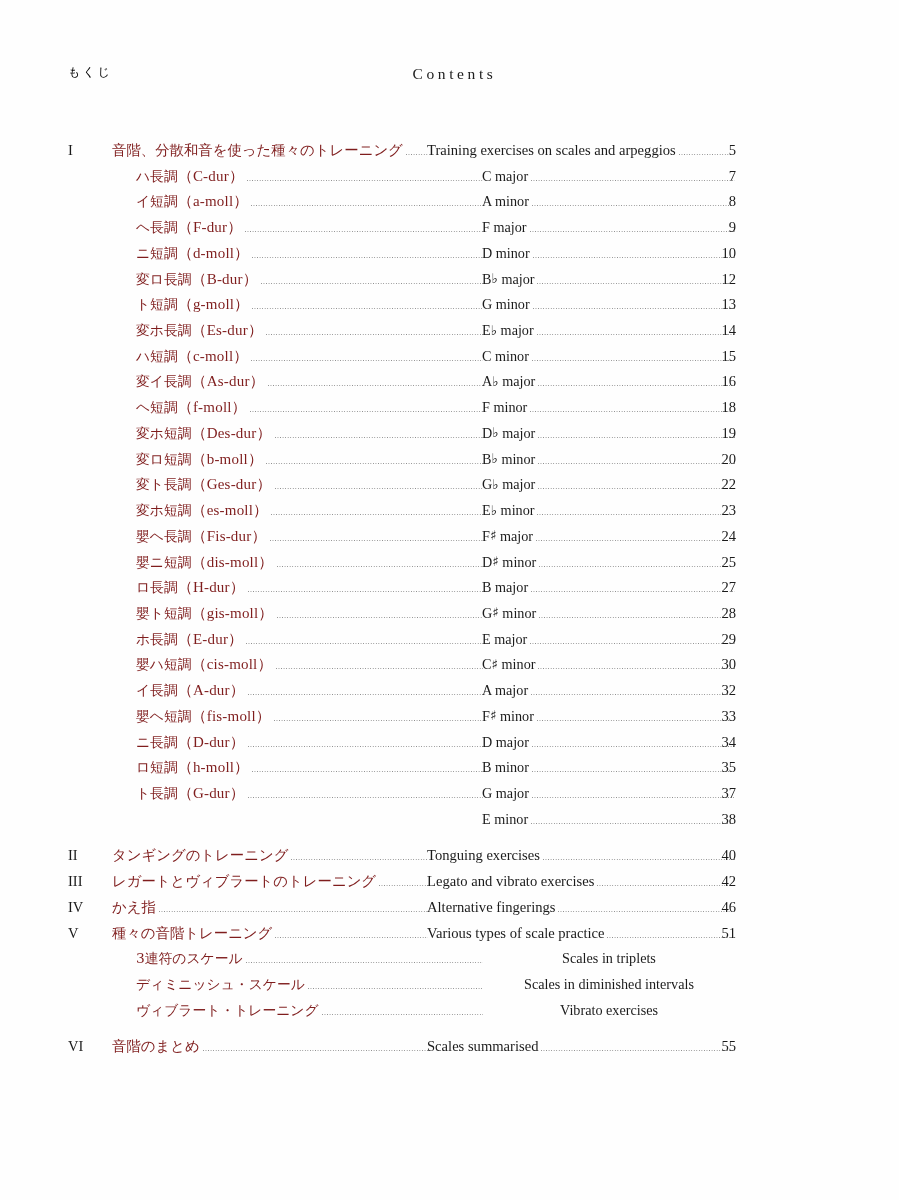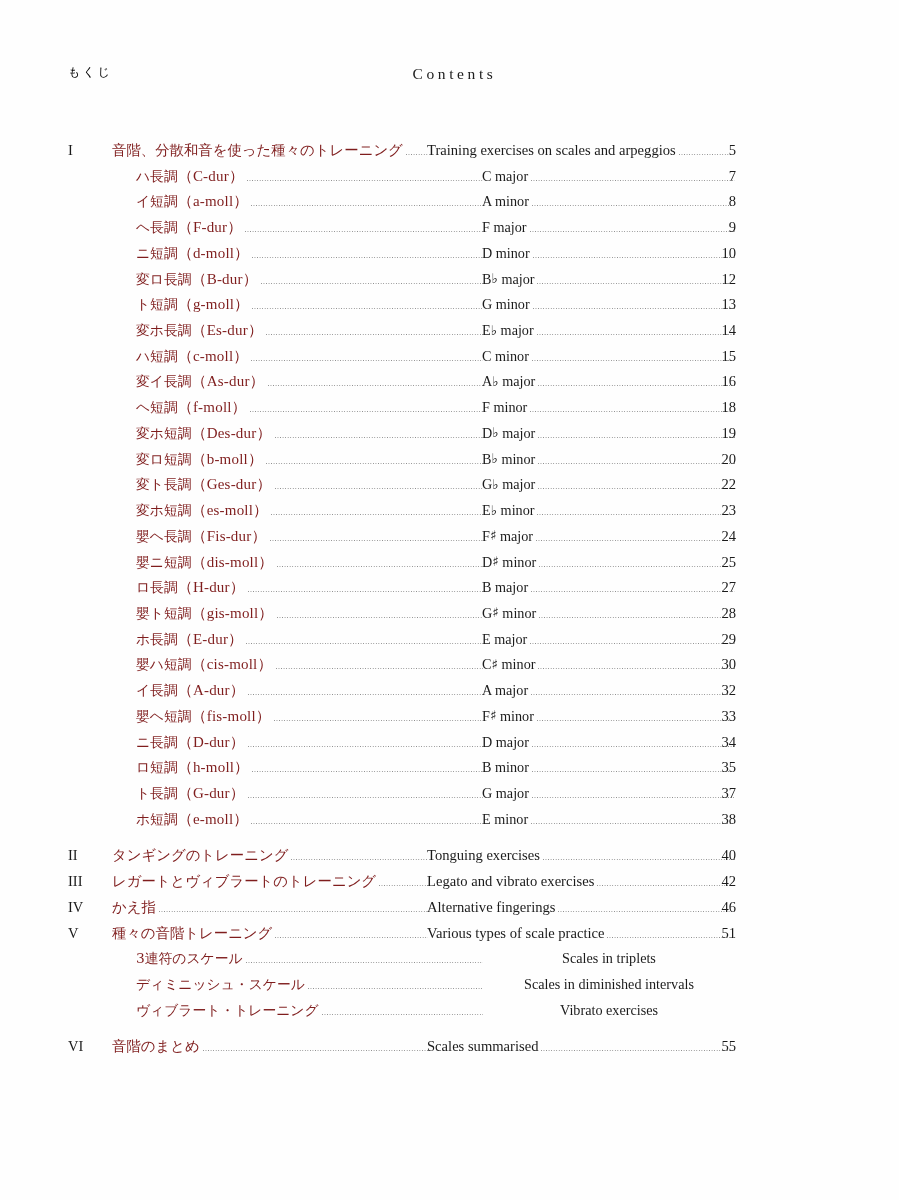--- a/index.html
+++ b/index.html
@@ -491,24 +491,20 @@
           <span class="leader"></span>
         </div>
         <div class="en-wrap">
           <span class="en">G major</span>
           <span class="leader"></span>
         </div>
         <div class="pg">37</div>
       </div>
       <div class="row level2">
         <div class="num"></div>
-        <div class="jp-wrap">
-          <span class="jp"><span>ホ短調</span><span class="latin">（e-moll）</span></span>
-          <span class="leader"></span>
-        </div>
         <div class="en-wrap">
           <span class="en">E minor</span>
           <span class="leader"></span>
         </div>
         <div class="pg">38</div>
       </div>
       <div class="row level1 gap-before-lg">
         <div class="num">II</div>
         <div class="jp-wrap">
           <span class="jp">タンギングのトレーニング</span>

